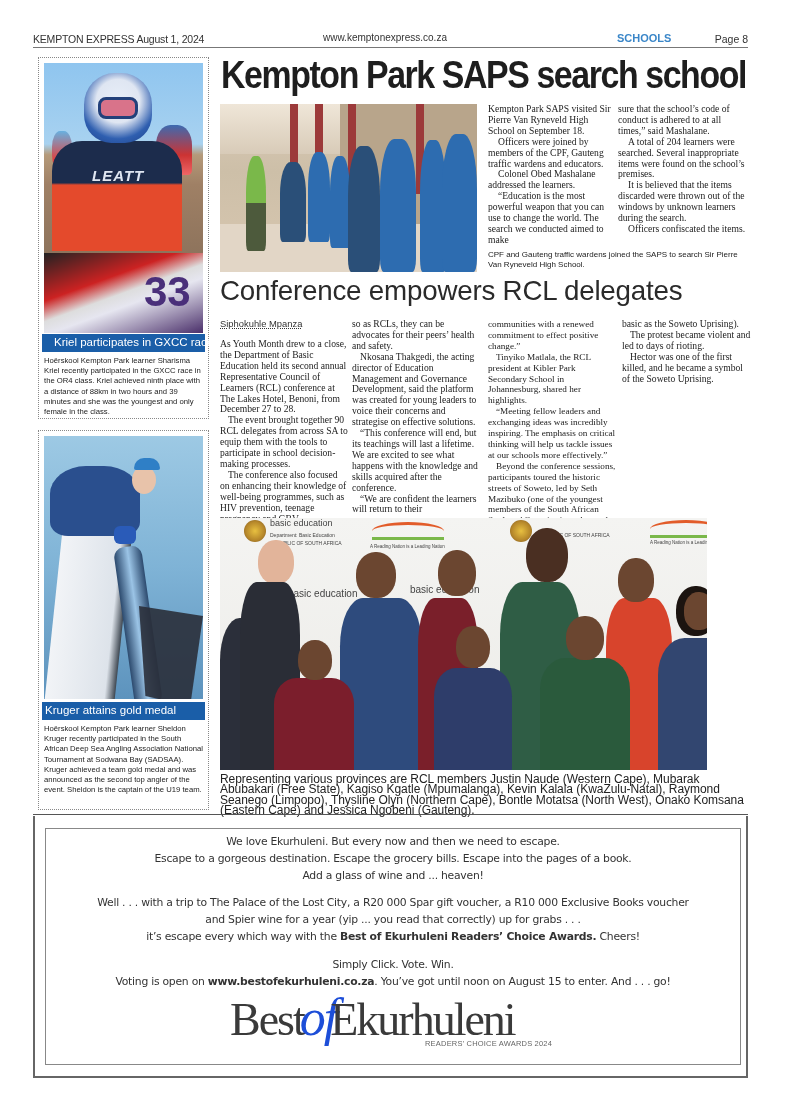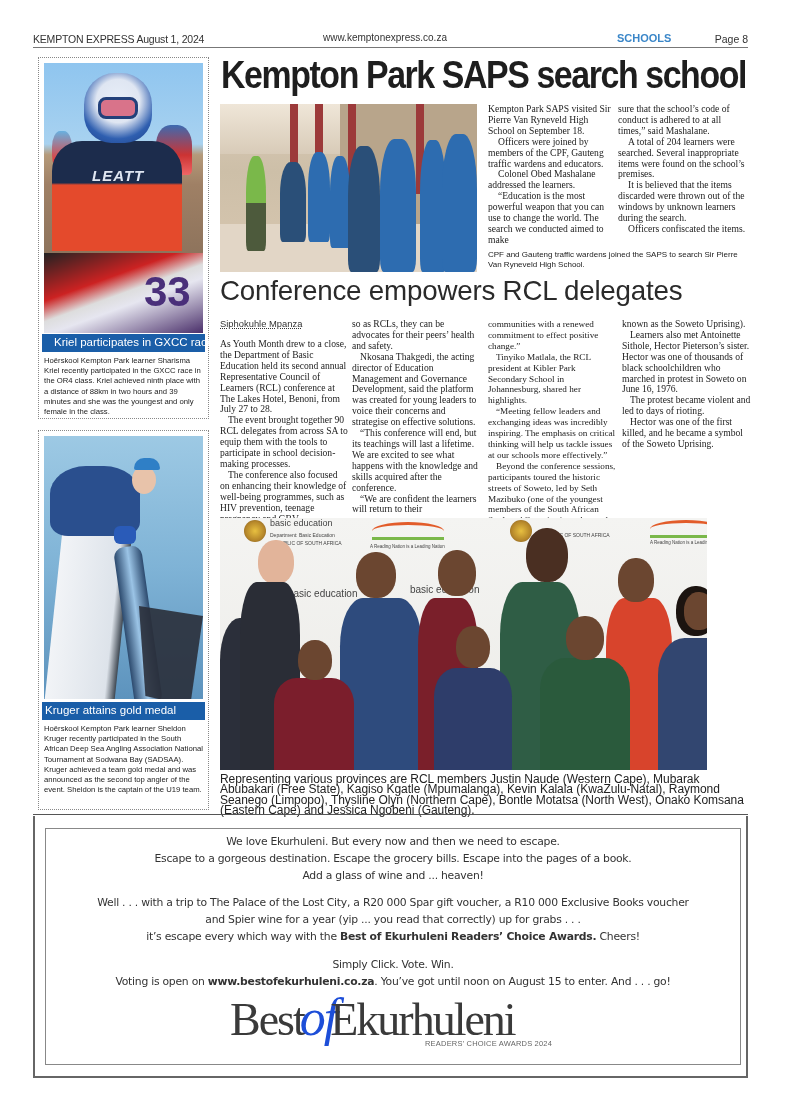--- a/index.html
+++ b/index.html
@@ -159,39 +159,38 @@
   <p>A total of 204 learners were searched. Several inappropriate items were found on the school’s premises.</p>
   <p>It is believed that the items discarded were thrown out of the windows by unknown learners during the search.</p>
   <p>Officers confiscated the items.</p>
 </div>
 <div class="saps-caption">CPF and Gauteng traffic wardens joined the SAPS to search Sir Pierre Van Ryneveld High School.</div>
 
 <div class="headline2">Conference empowers RCL delegates</div>
 <div class="byline">Siphokuhle Mpanza</div>
 
 <div class="rcl-col" style="left:220px; top:339px; width:128px;">
-  <p class="noind">As Youth Month drew to a close, the Department of Basic Education held its second annual Representative Council of Learners (RCL) conference at The Lakes Hotel, Benoni, from July 27 to 28.</p>
+  <p class="noind">As Youth Month drew to a close, the Department of Basic Education held its second annual Representative Council of Learners (RCL) conference at The Lakes Hotel, Benoni, from December 27 to 28.</p>
   <p>The event brought together 90 RCL delegates from across SA to equip them with the tools to participate in school decision-making processes.</p>
   <p>The conference also focused on enhancing their knowledge of well-being programmes, such as HIV prevention, teenage pregnancy and GBV,</p>
 </div>
 <div class="rcl-col" style="left:352px; width:128px;">
   <p class="noind">so as RCLs, they can be advocates for their peers’ health and safety.</p>
   <p>Nkosana Thakgedi, the acting director of Education Management and Governance Development, said the platform was created for young leaders to voice their concerns and strategise on effective solutions.</p>
   <p>“This conference will end, but its teachings will last a lifetime. We are excited to see what happens with the knowledge and skills acquired after the conference.</p>
   <p>“We are confident the learners will return to their</p>
 </div>
 <div class="rcl-col" style="left:488px; width:128px; font-size:9.2px;">
   <p class="noind">communities with a renewed commitment to effect positive change.”</p>
   <p>Tinyiko Matlala, the RCL president at Kibler Park Secondary School in Johannesburg, shared her highlights.</p>
   <p>“Meeting fellow leaders and exchanging ideas was incredibly inspiring. The emphasis on critical thinking will help us tackle issues at our schools more effectively.”</p>
   <p>Beyond the conference sessions, participants toured the historic streets of Soweto, led by Seth Mazibuko (one of the youngest members of the South African Students’ Organisation who, at the time, helped to organise the march</p>
 </div>
 <div class="rcl-col" style="left:622px; width:130px;">
-  <p class="noind">known as the Soweto Uprising).</p>
-  <p>Learners also met Antoinette Sithole, Hector Pieterson’s sister. Hector was one of thousands of black schoolchildren who marched in protest in Soweto on June 16, 1976.</p>
+  <p class="noind">basic as the Soweto Uprising).</p>
   <p>The protest became violent and led to days of rioting.</p>
   <p>Hector was one of the first killed, and he became a symbol of the Soweto Uprising.</p>
 </div>
 
 <div class="group-photo">
   <div class="crest" style="left:24px; top:2px;"></div>
   <div class="banner-text" style="left:50px; top:0px; font-size:9px;">basic education</div>
   <div class="banner-text" style="left:50px; top:14px; font-size:5px;">Department: Basic Education</div>
   <div class="banner-text" style="left:50px; top:22px; font-size:5px;">REPUBLIC OF SOUTH AFRICA</div>
   <div class="book" style="left:152px; top:4px;"></div>

